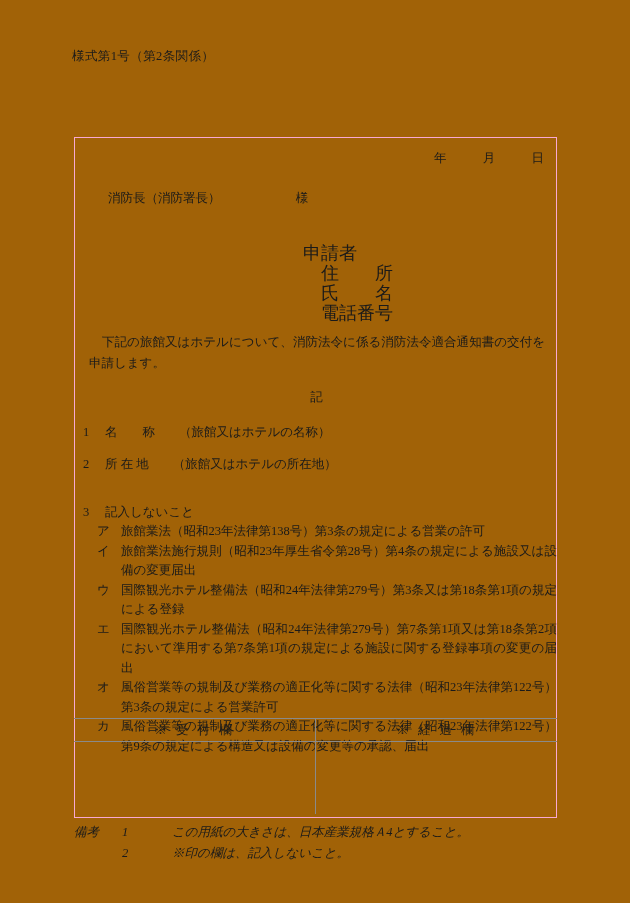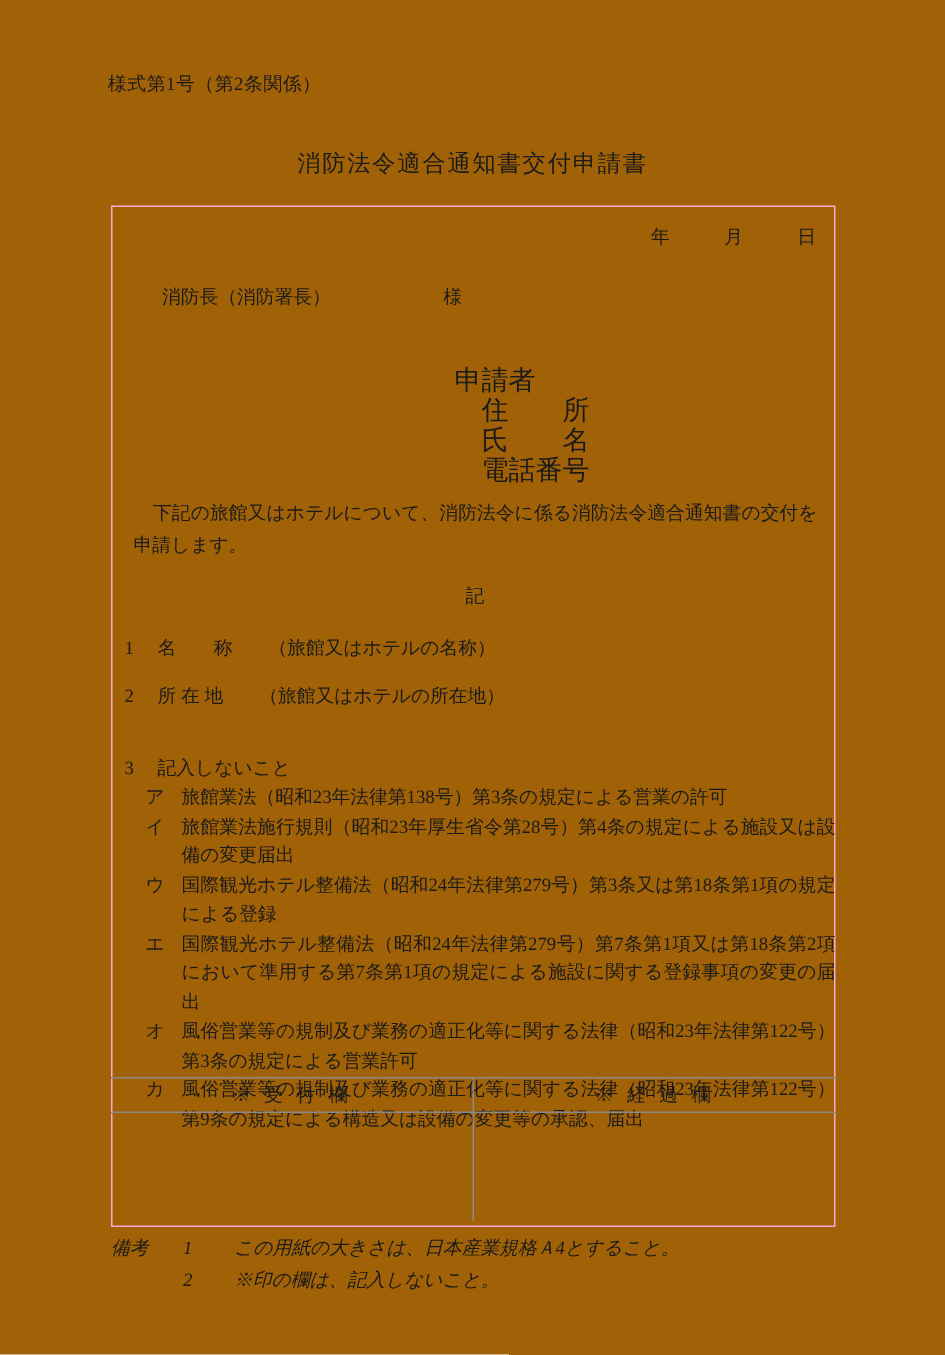--- a/index.html
+++ b/index.html
@@ -193,30 +193,29 @@
     position: absolute;
     left: 74px;
     top: 822px;
     font-size: 12.5px;
     line-height: 21px;
     font-style: italic;
   }
   .note-row { display: flex; white-space: nowrap; }
   .note-row .label { flex: 0 0 48px; }
   .note-row .idx { flex: 0 0 34px; }
-  .note-row .txt { flex: 1 1 auto; }
+  .note-row .txt { flex: 1 1 auto; margin-left: 16px; }
 </style>
 </head>
 <body>
 
 <div id="page">
 
   <div class="form-code">様式第1号（第2条関係）</div>
 
-  <div class="doc-title">消防法令適合通知書交付申請書</div>
 
   <div class="frame">
     <div class="inner">
 
       <div class="date-line">
         <span>年</span>
         <span class="g"></span>
         <span>月</span>
         <span class="g"></span>
         <span>日</span>

